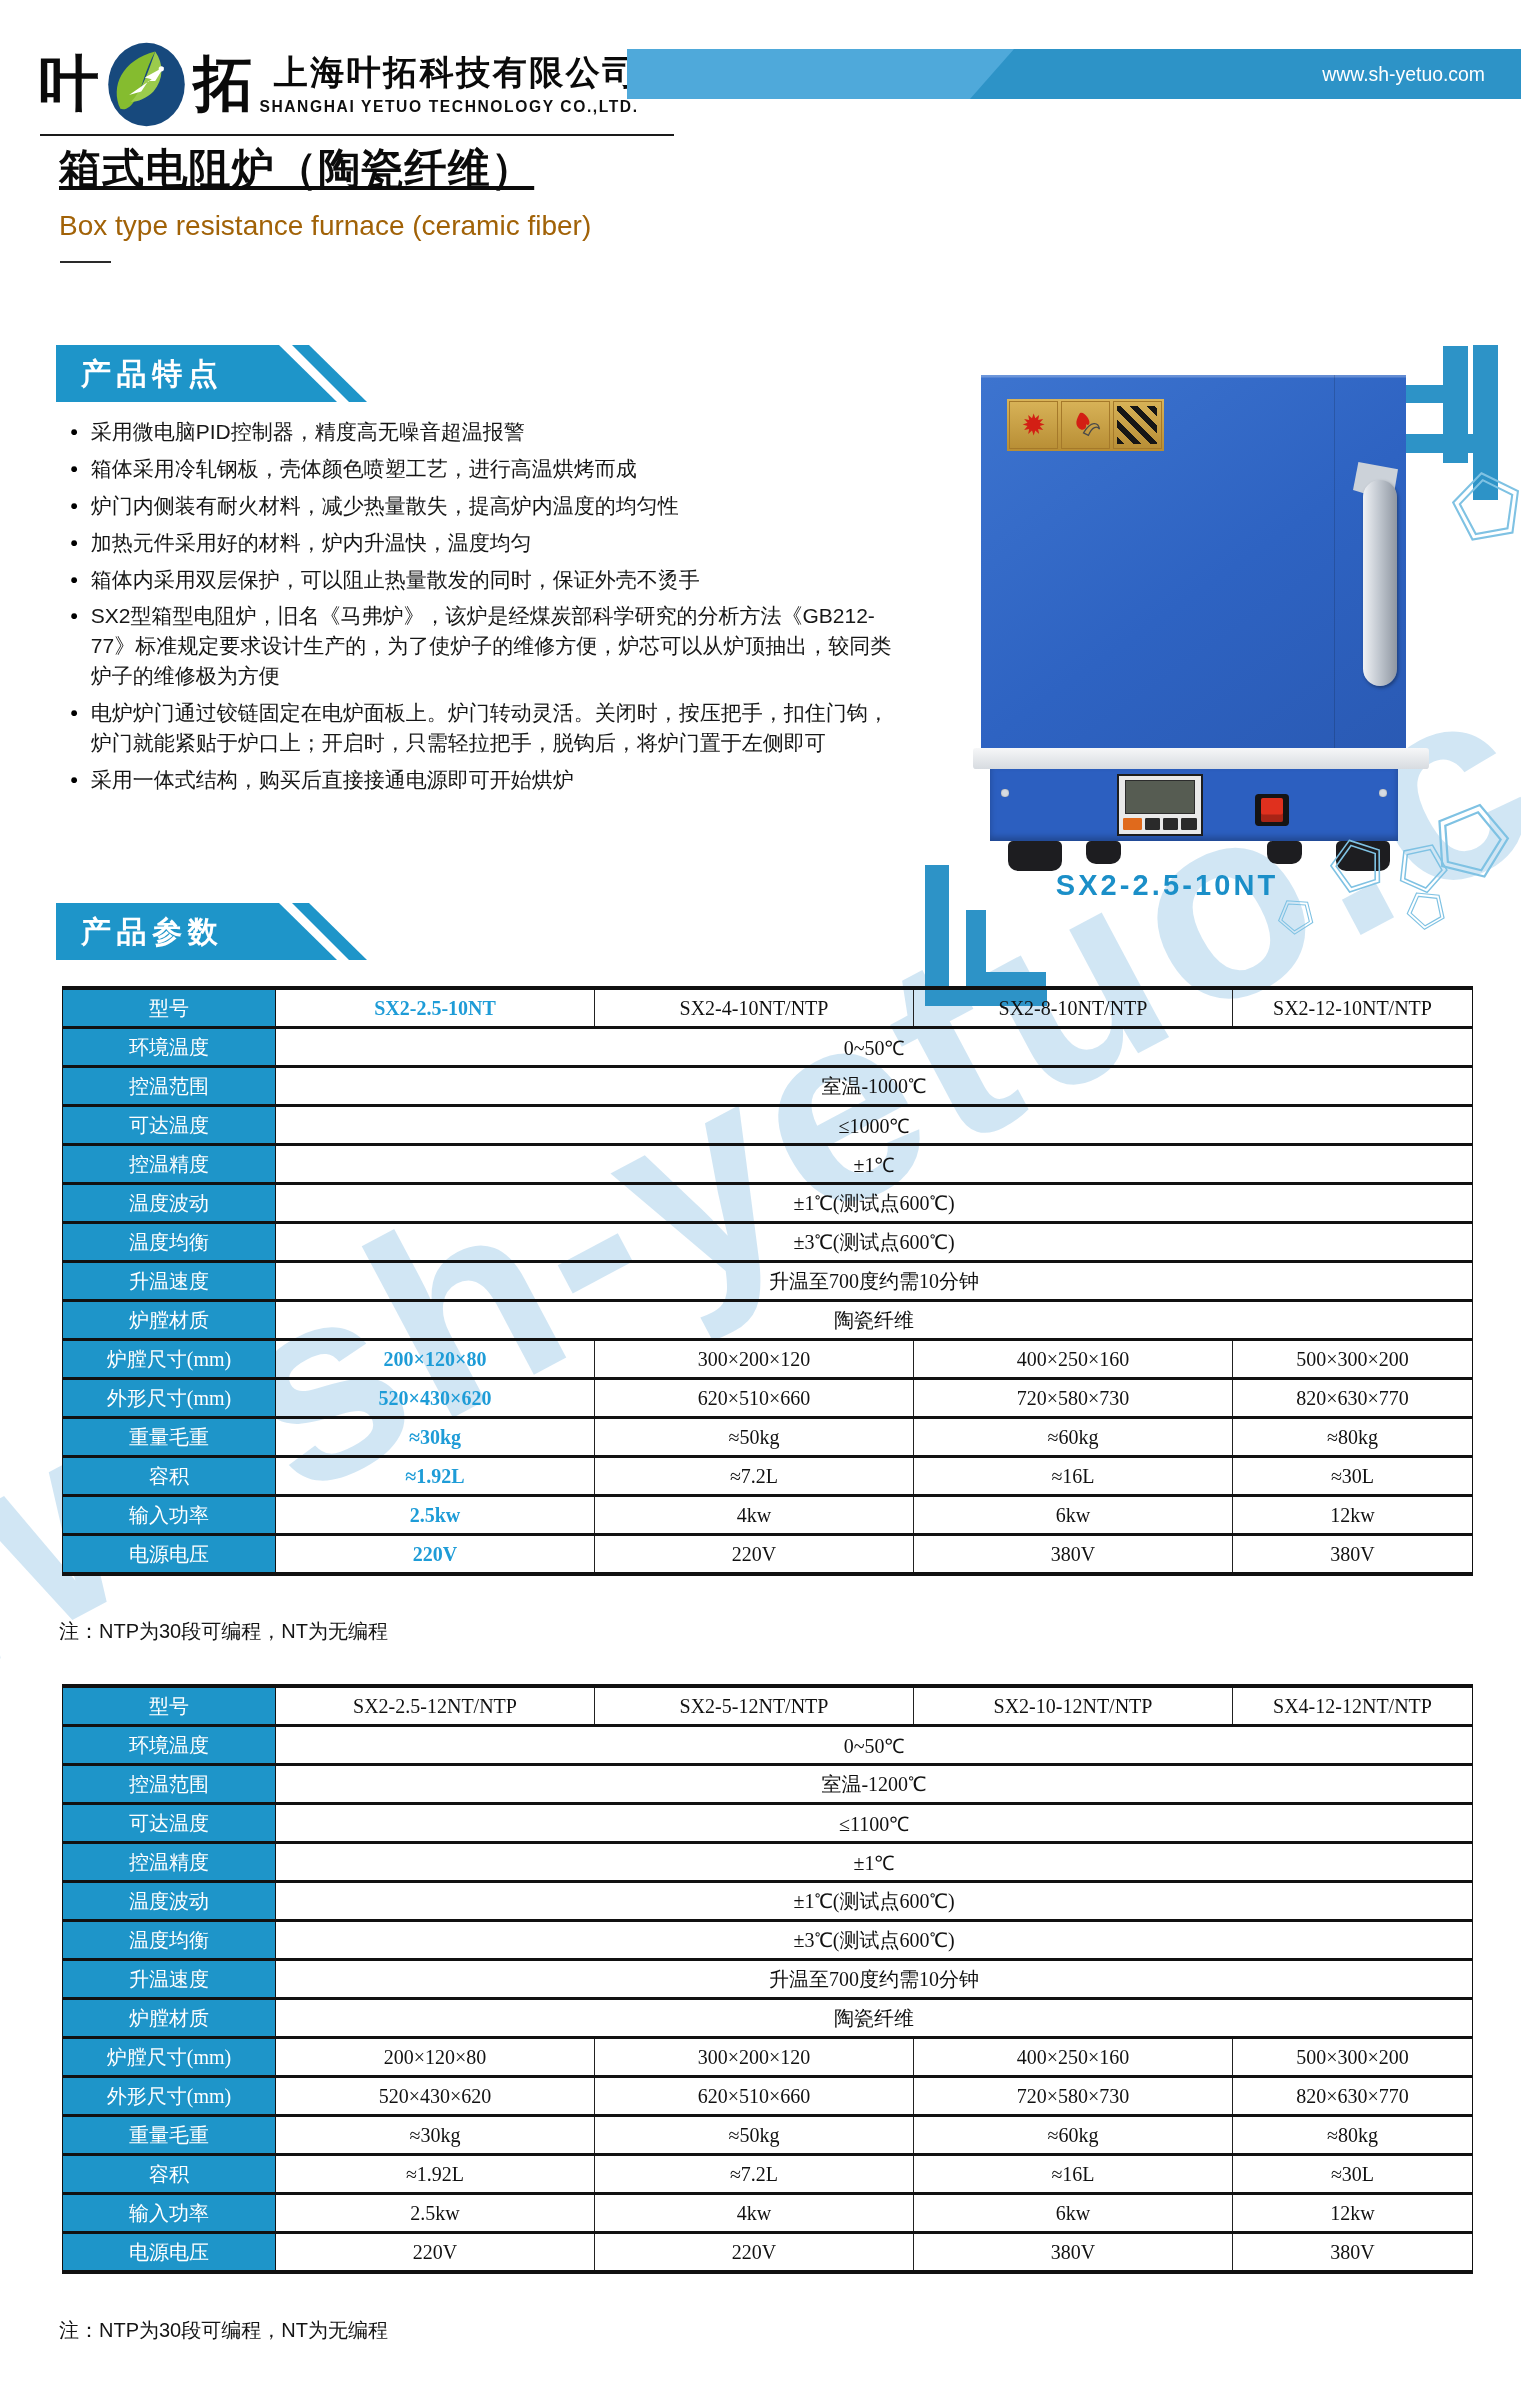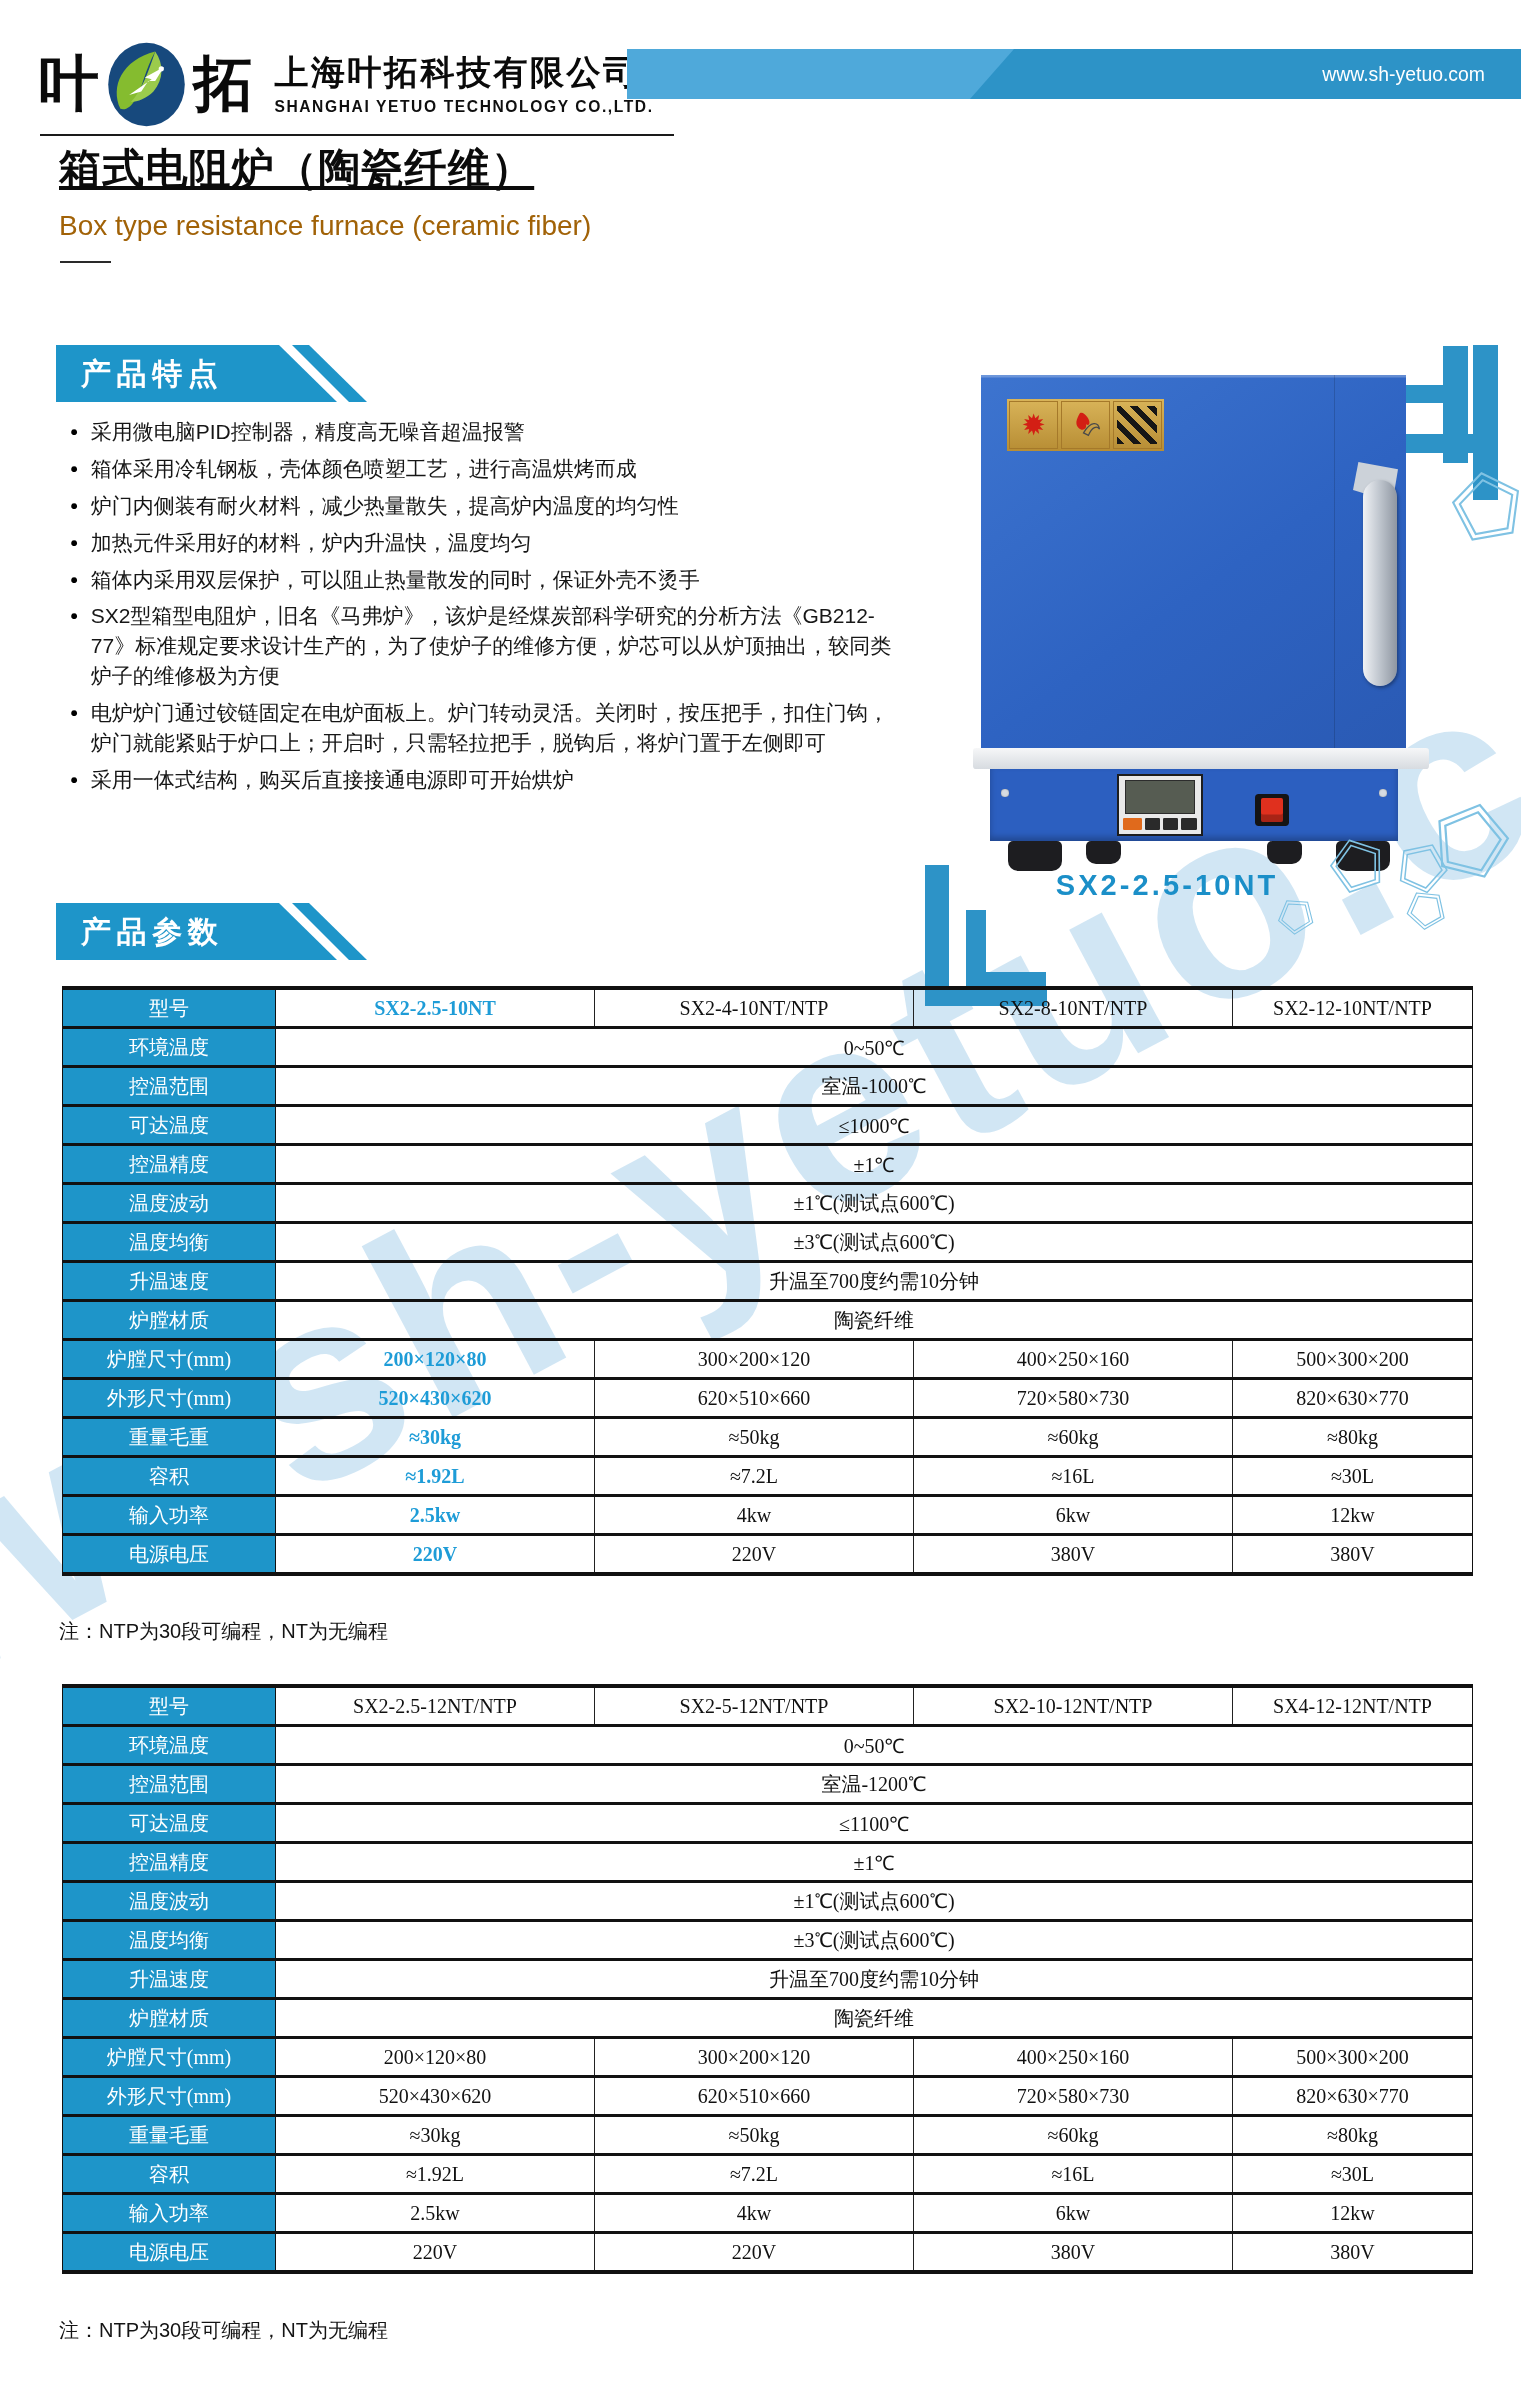--- a/index.html
+++ b/index.html
@@ -6,21 +6,21 @@
   .page{position:relative;width:1521px;height:2401px;background:#fff;overflow:hidden;
         font-family:"Liberation Sans","DejaVu Sans",sans-serif;color:#111;}
   
   .watermark{position:absolute;left:-593px;top:993px;width:2684px;height:325px;
     line-height:325px;text-align:center;font-size:268px;font-weight:bold;letter-spacing:8.7px;
     color:rgba(146,196,228,0.42);transform:rotate(-28deg);white-space:nowrap;z-index:0;}
   
   .logo-row{position:absolute;left:39px;top:41px;display:flex;align-items:center;z-index:2;}
   .logo-char{font-family:"Liberation Serif","DejaVu Serif",serif;font-weight:bold;font-size:60px;color:#0a0a0a;line-height:87px;}
   .logo-emblem{width:87px;height:87px;margin:0 3.7px;}
-  .company{margin-left:21px;display:flex;flex-direction:column;}
+  .company{margin-left:6px;display:flex;flex-direction:column;text-align:right;}
   .company-cn{font-size:34px;font-weight:bold;letter-spacing:2.5px;color:#0a0a0a;line-height:44px;}
   .company-en{font-size:15.6px;letter-spacing:1.6px;color:#0f0f0f;line-height:25px;font-weight:600;}
   .header-rule{position:absolute;left:40px;top:134px;width:634px;height:1.9px;background:#1a1a1a;z-index:2;}
   .web-banner{position:absolute;left:627px;top:49px;width:894px;height:50px;background:#2D93C7;z-index:2;}
   .web-banner .lighter{position:absolute;left:0;top:0;width:387px;height:50px;background:#4FA9DA;
       clip-path:polygon(0 0,100% 0,calc(100% - 44px) 100%,0 100%);}
   .web-banner .txt{position:absolute;right:36px;top:0;height:50px;line-height:50px;font-size:19.4px;color:#fff;}
   
   .title-cn{position:absolute;left:59px;top:141px;font-size:42px;font-weight:bold;letter-spacing:1.2px;color:#0b0b0b;z-index:2;text-decoration:underline;}
   .title-en{position:absolute;left:59px;top:210px;font-size:28px;font-weight:400;color:#a16207;z-index:2;}

